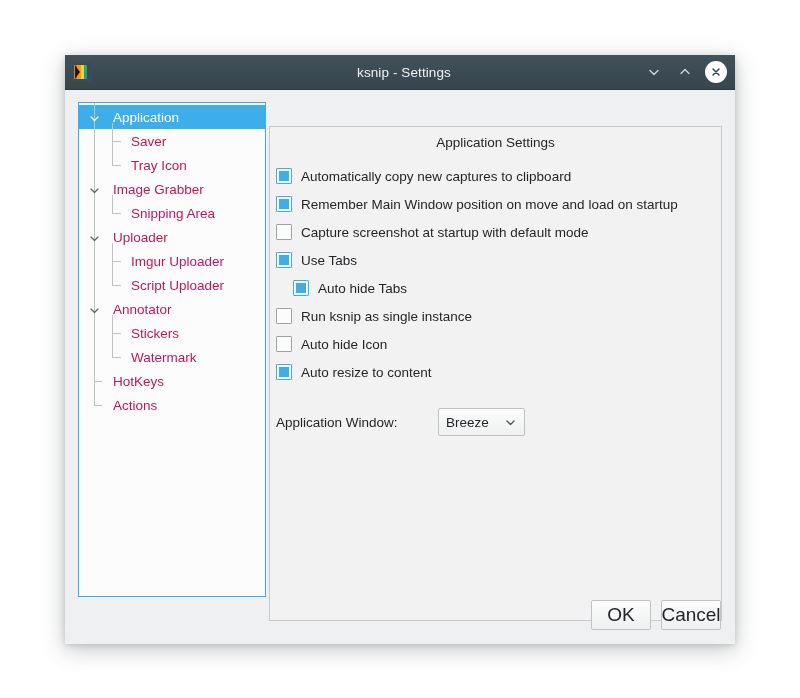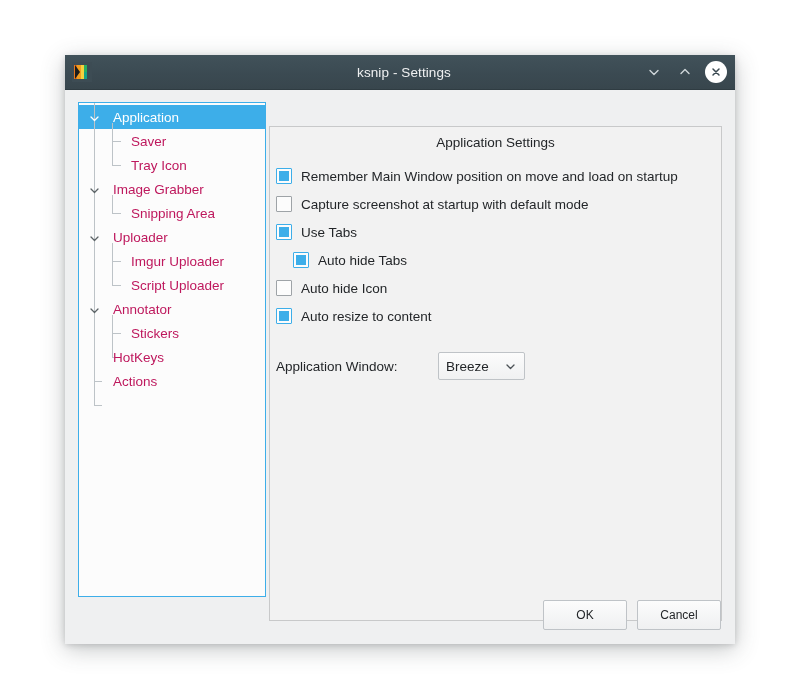--- a/index.html
+++ b/index.html
@@ -234,27 +234,27 @@
 
   
   .btnbar {
     position: absolute;
     right: 14px;
     bottom: 14px;
     display: flex;
     gap: 10px;
   }
   .btn {
-    width: 84px;
+    width: 60px;
     height: 30px;
     box-sizing: border-box;
     background: linear-gradient(to bottom, #fcfcfc 0%, #eff0f1 100%);
     border: 1px solid #bfc3c7;
     border-radius: 2px;
-    font-size: 12px;
+    font-size: 19px;
     color: #232629;
     display: flex;
     align-items: center;
     justify-content: center;
     cursor: default;
     font-family: "Liberation Sans", sans-serif;
   }
 </style>
 </head>
 <body>
@@ -336,20 +336,23 @@
             </div>
             <div class="tree-row lvl0">
               <span class="chev"><svg width="11" height="11" viewBox="0 0 11 11">
                   <path d="M2 4 L5.5 7.5 L9 4" fill="none" stroke="#5c6366" stroke-width="1.3" stroke-linecap="round" stroke-linejoin="round"></path>
                 </svg></span>
               <span class="label">Annotator</span>
             </div>
             <div class="tree-row lvl1">
               <span class="label">Stickers</span>
             </div>
+            <div class="tree-row lvl1">
+              <span class="label">Watermark</span>
+            </div>
             <div class="tree-row lvl0">
               <span class="label">HotKeys</span>
             </div>
             <div class="tree-row lvl0">
               <span class="label">Actions</span>
             </div>
             <div style="position: absolute; inset: 0px; pointer-events: none;">
               <div class="tline" style="left: 15px; top: -4px; width: 1px; height: 306px;"></div>
               <div class="tline" style="left: 33px; top: 20px; width: 1px; height: 42px;"></div>
               <div class="tline" style="left: 33px; top: 38px; height: 1px; width: 9px;"></div>
@@ -367,33 +370,41 @@
             </div>
           </div>
       </div>
 
       <div class="panel">
         <div class="panel-title">Application Settings</div>
 
         <div class="opt-list" id="opt-list">
             <div class="opt-row">
               <span class="cbox checked"></span>
+              <span>Automatically copy new captures to clipboard</span>
+            </div>
+            <div class="opt-row">
+              <span class="cbox checked"></span>
               <span>Remember Main Window position on move and load on startup</span>
             </div>
             <div class="opt-row">
               <span class="cbox"></span>
               <span>Capture screenshot at startup with default mode</span>
             </div>
             <div class="opt-row">
               <span class="cbox checked"></span>
               <span>Use Tabs</span>
             </div>
             <div class="opt-row indent">
               <span class="cbox checked"></span>
               <span>Auto hide Tabs</span>
+            </div>
+            <div class="opt-row">
+              <span class="cbox"></span>
+              <span>Run ksnip as single instance</span>
             </div>
             <div class="opt-row">
               <span class="cbox"></span>
               <span>Auto hide Icon</span>
             </div>
             <div class="opt-row">
               <span class="cbox checked"></span>
               <span>Auto resize to content</span>
             </div>
           </div>

